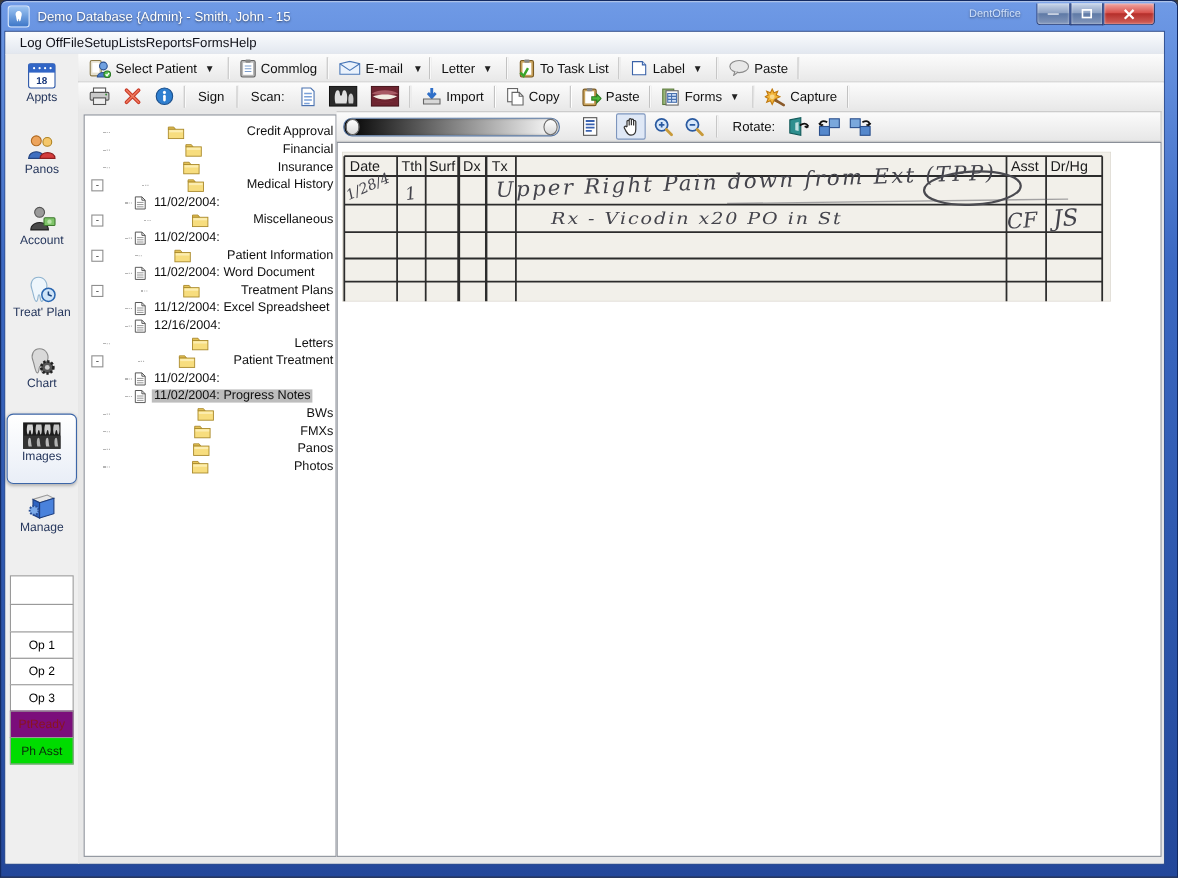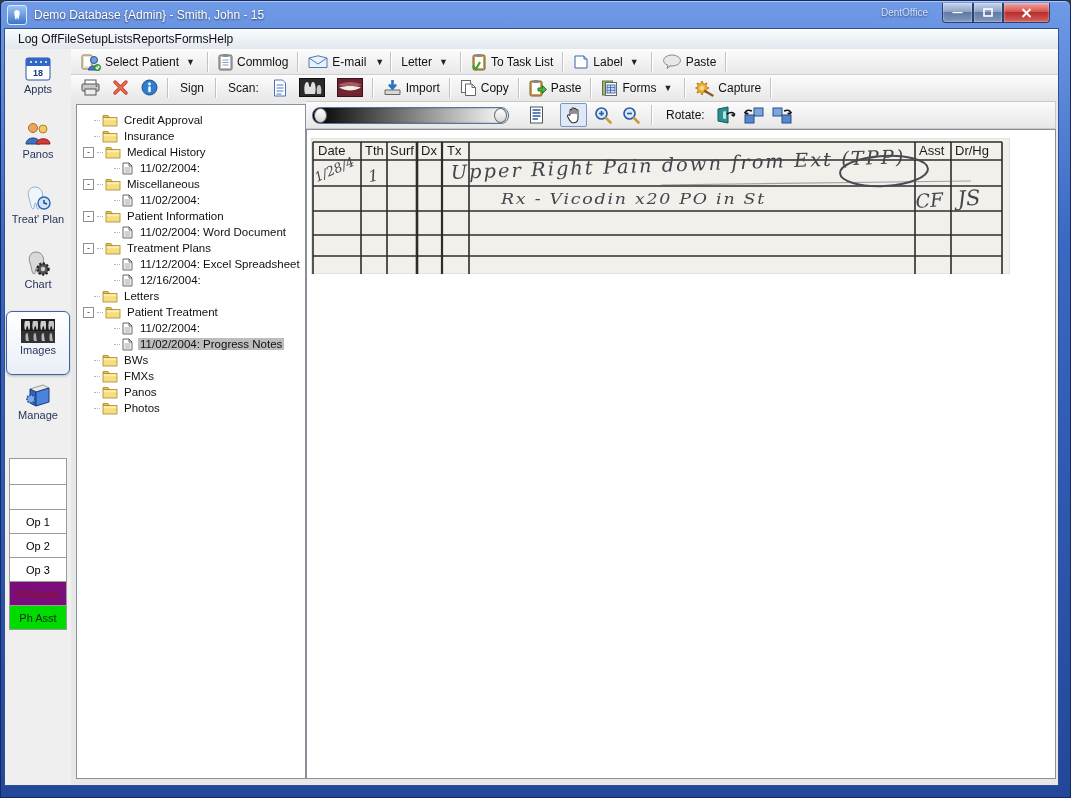--- a/index.html
+++ b/index.html
@@ -38,21 +38,21 @@
   .opbox{width:56px;margin:0 auto;margin-top:-1px;border:1px solid #9a9a9a;background:#fff;height:23px;display:flex;align-items:center;justify-content:center;color:#000;font-size:11px;}
   .opbox.empty1{height:25px;margin-top:18px;}
   .opbox.empty2{height:24px;}
   .opbox.ptready{background:#7b0e7b;color:#8a1420;}
   .opbox.phasst{background:#00dc00;color:#0a2a0a;}
   
   .content{position:absolute;top:50px;left:0;right:0;bottom:0;background:#e8e8e8;}
   .treepanel{position:absolute;left:5px;top:5px;width:228px;bottom:6px;background:#fff;border:1px solid #8a8f98;overflow:hidden;font-size:11.5px;color:#101010;}
   .trow{display:flex;align-items:center;height:16px;white-space:nowrap;}
   .trow .stub{width:6px;border-top:1px dotted #b5b5b5;margin-right:2px;}
-  .lvl0{padding-left:6px;}
+  .lvl0{padding-left:6px;justify-content:space-between;}
   .lvl0.noexp{padding-left:17px;}
   .lvl1{padding-left:37px;align-items:center;}
   .exp{width:9px;height:9px;border:1px solid #8f8f8f;background:#fff;display:inline-flex;align-items:center;justify-content:center;font-size:9px;line-height:7px;color:#333;margin-right:3px;}
   .fi{width:16px;height:13px;margin-right:4px;flex:none;}
   .di{width:11px;height:13px;margin-right:5px;flex:none;}
   .tl{padding:0 2px;}
   .tl.sel{background:#bdbdbd;}
   
   .maincol{position:absolute;left:235px;right:2px;top:0;bottom:6px;}
   .viewbar{position:absolute;top:2px;left:0;right:0;height:26px;background:linear-gradient(180deg,#fbfbfb,#e7e7e7);border:1px solid #c9c9c9;border-left:none;display:flex;align-items:center;font-size:12px;color:#111;}
@@ -146,20 +146,31 @@
               <path d="M3 24 C3 16 17 16 17 24 Z" fill="#3f6fc0" stroke="#25447e"></path>
               <circle cx="20" cy="9" r="4" fill="#f5c76a" stroke="#b08422"></circle>
               <path d="M13.5 24 C13.5 17 27 17 27 24 Z" fill="#d43c3c" stroke="#8e1f1f"></path>
             </svg>
         </span>
         <span>Panos</span>
       </div>
       <div class="mod">
         <span class="micon">
           <svg width="30" height="28" viewBox="0 0 30 28">
+              <circle cx="13" cy="8" r="4.5" fill="#9a9a9a" stroke="#555"></circle>
+              <path d="M5 24 C5 15 21 15 21 24 Z" fill="#4a4a4a" stroke="#222"></path>
+              <rect x="17" y="13" width="10" height="7" rx="1" fill="#7fc46a" stroke="#3e7a2e"></rect>
+              <circle cx="22" cy="16.5" r="2" fill="#b9e3a8"></circle>
+            </svg>
+        </span>
+        <span>Account</span>
+      </div>
+      <div class="mod">
+        <span class="micon">
+          <svg width="30" height="28" viewBox="0 0 30 28">
               <path d="M12 2 C6 2 4 8 6 13 C7.5 17 8 24 10 24 C12 24 11 18 12.5 18 C14 18 13 24 15 24 C17 24 17.5 17 19 13 C21 8 18 2 12 2 Z" fill="#eef6fc" stroke="#8fb3cf"></path>
               <circle cx="21" cy="18" r="6" fill="#cfe4f8" stroke="#2a66b0" stroke-width="1.4"></circle>
               <path d="M21 15 L21 18 L24 19" stroke="#16407c" stroke-width="1.4" fill="none"></path>
             </svg>
         </span>
         <span>Treat' Plan</span>
       </div>
       <div class="mod">
         <span class="micon">
           <svg width="30" height="28" viewBox="0 0 30 28">
@@ -388,20 +399,27 @@
       <div class="content">
 
         <div class="treepanel">
           <div style="height:7px"></div>
           <div class="trow lvl0 noexp">
               <span class="stub"></span>
               <svg class="fi">
                 <use href="#sym-folder"></use>
               </svg>
               <span class="tl">Credit Approval</span>
+            </div>
+          <div class="trow lvl0 noexp">
+              <span class="stub"></span>
+              <svg class="fi">
+                <use href="#sym-folder"></use>
+              </svg>
+              <span class="tl">Financial</span>
             </div>
           <div class="trow lvl0 noexp">
               <span class="stub"></span>
               <svg class="fi">
                 <use href="#sym-folder"></use>
               </svg>
               <span class="tl">Insurance</span>
             </div>
           <div class="trow lvl0">
               <span class="exp">-</span>

